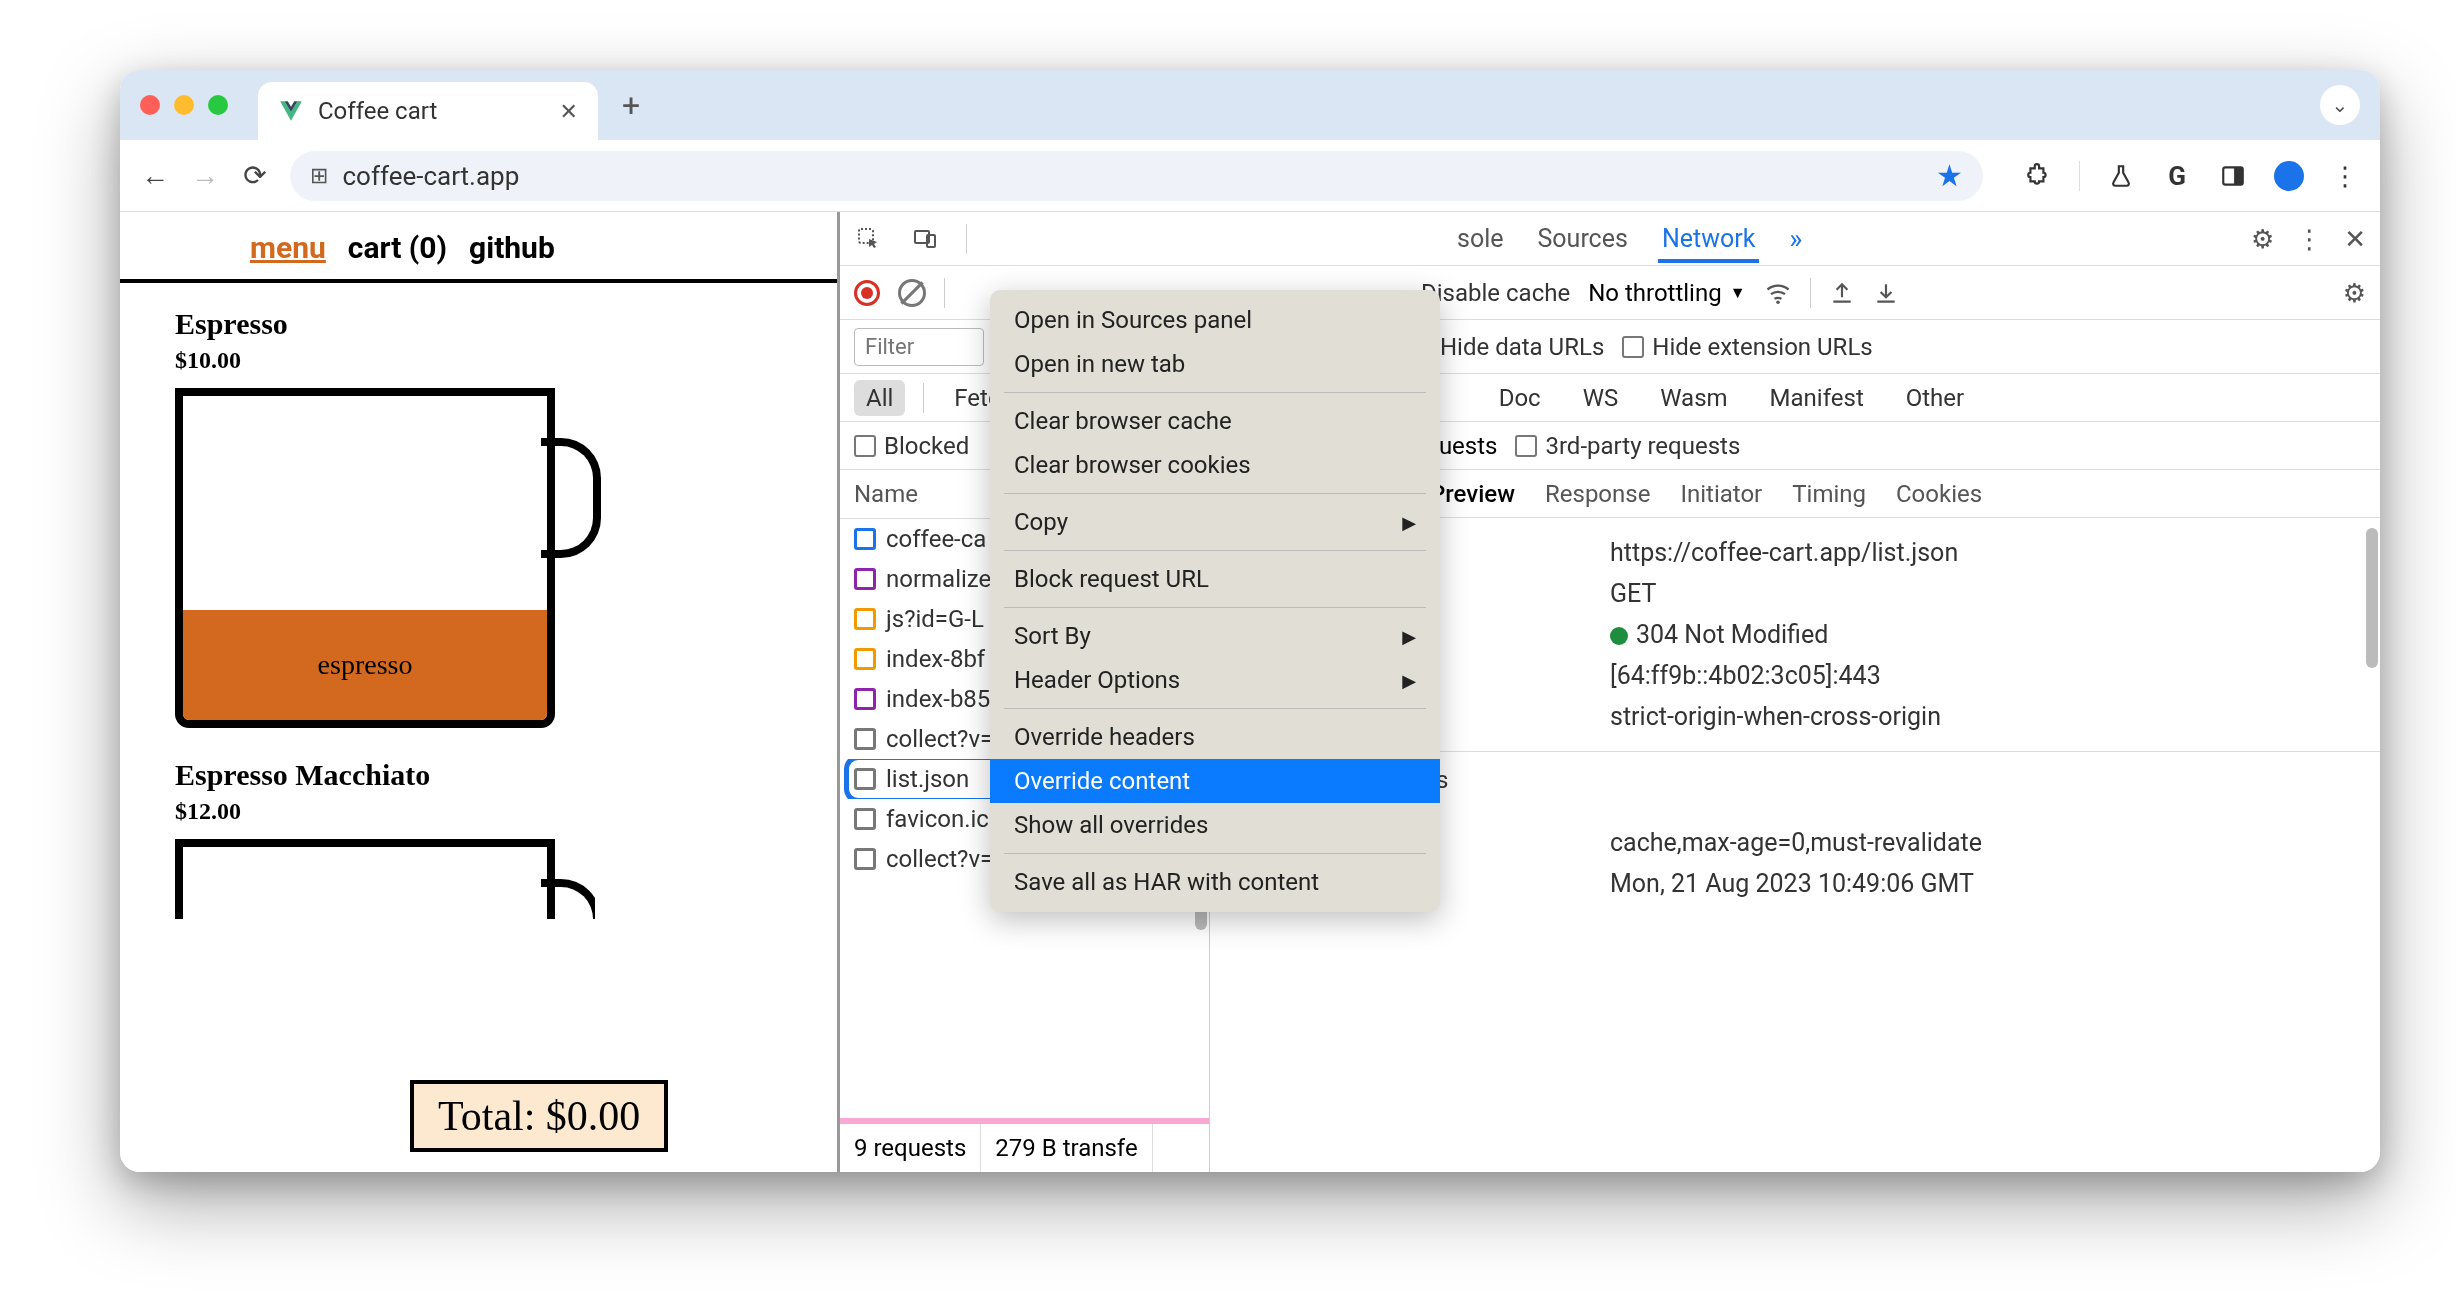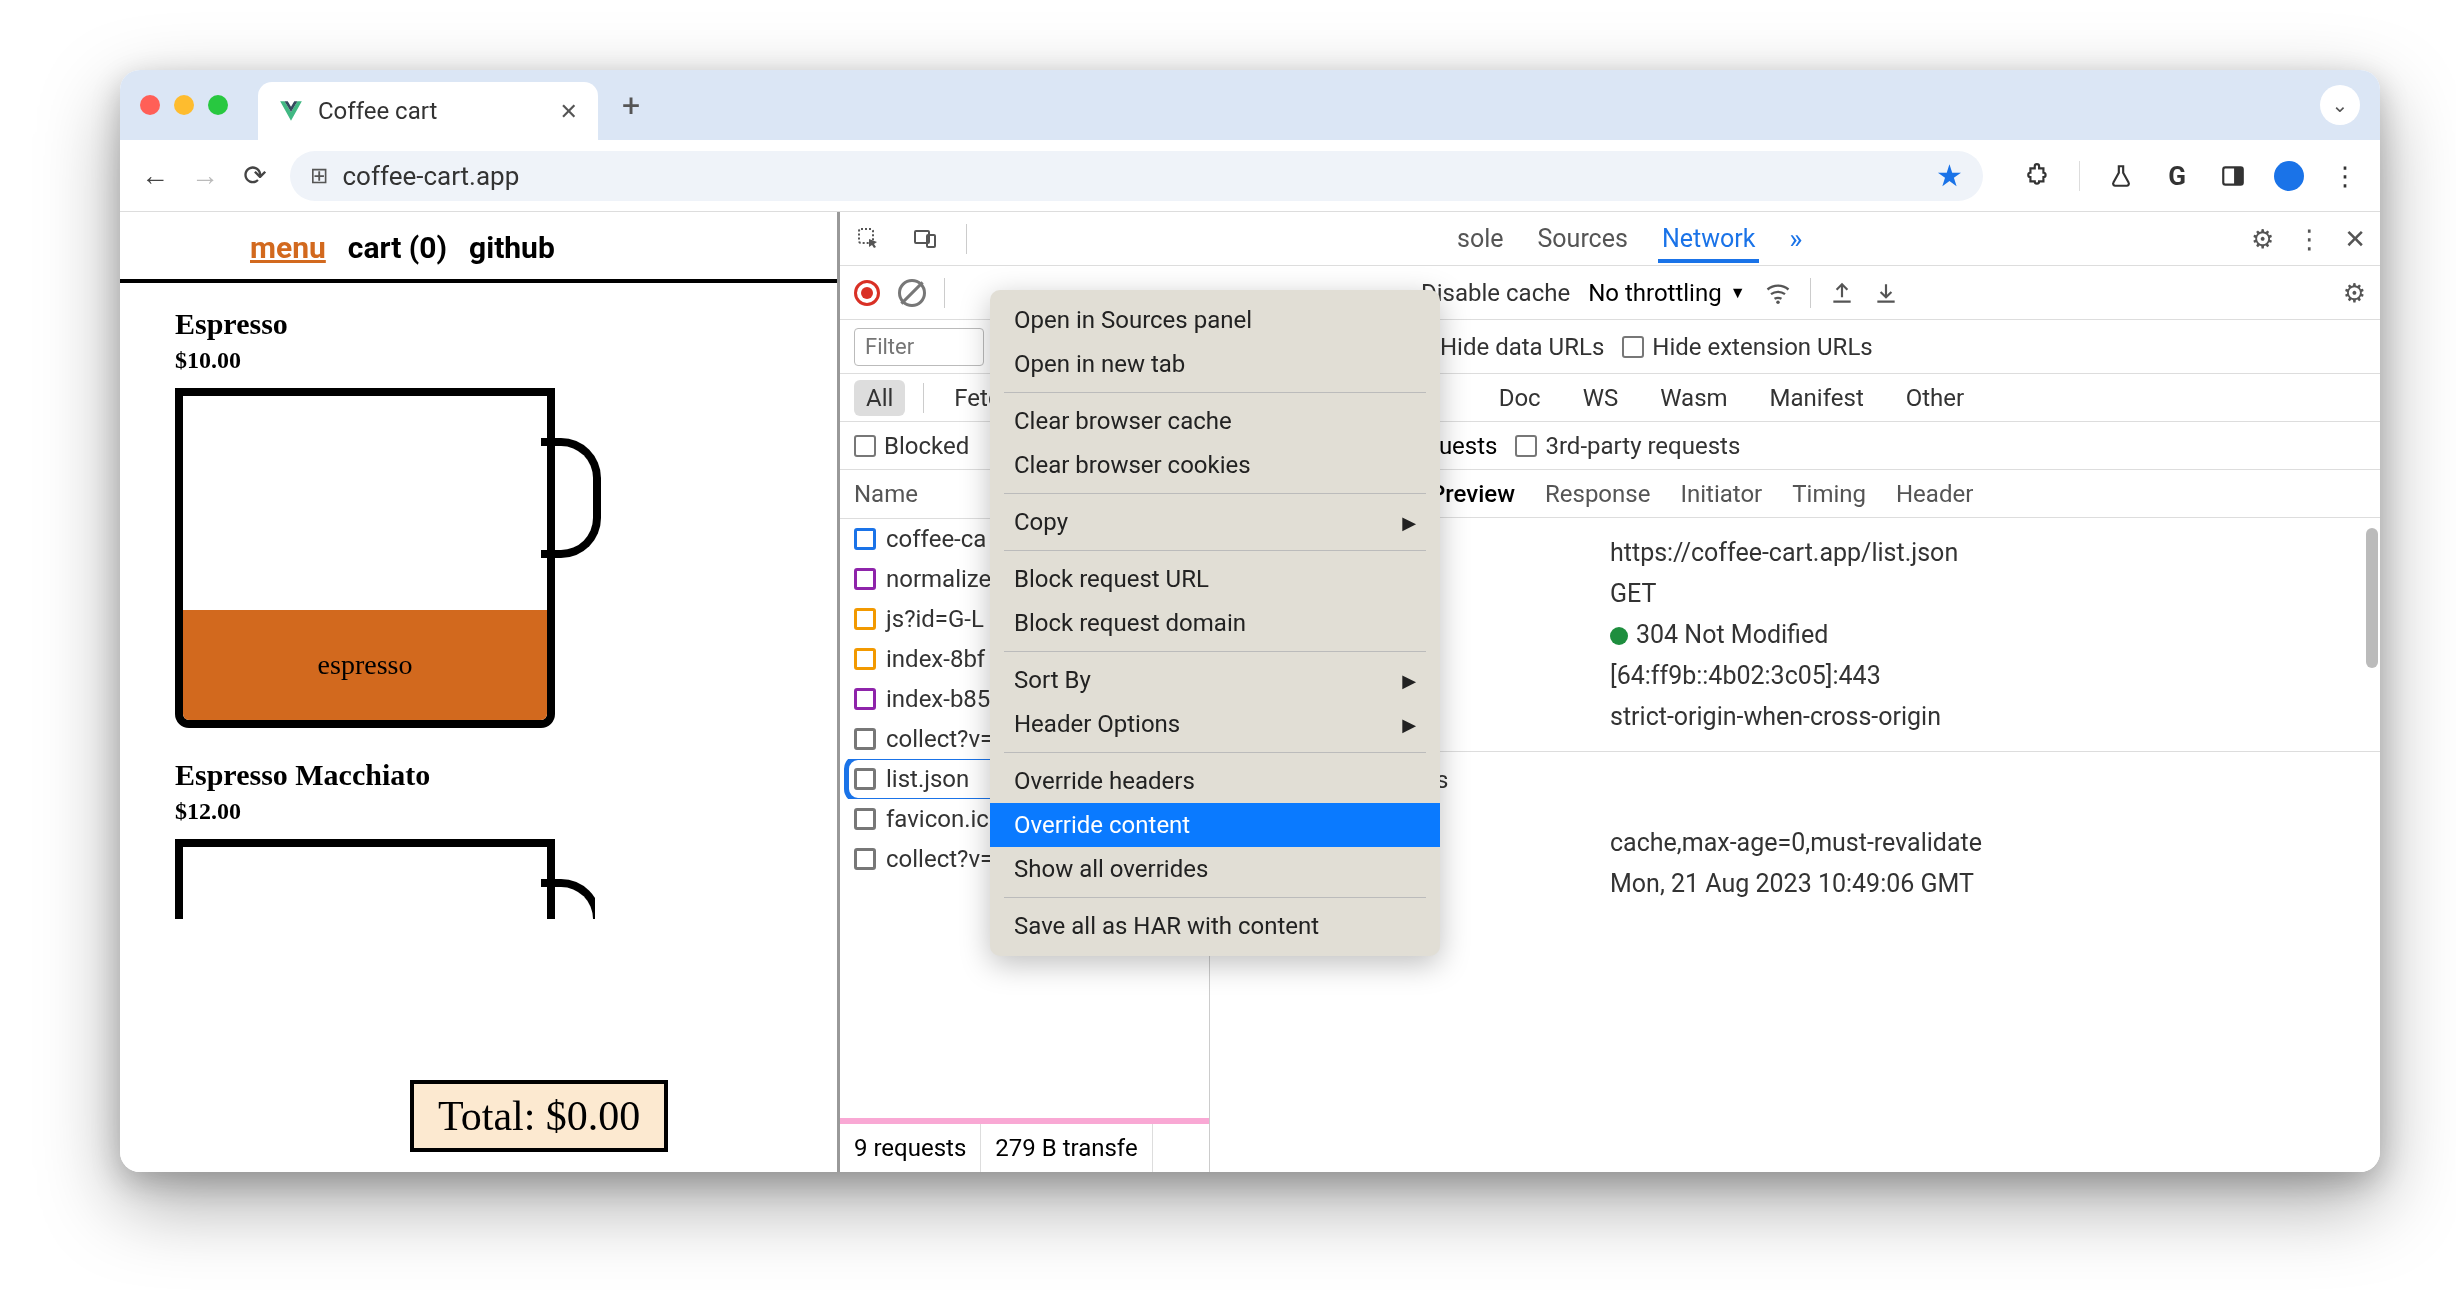--- a/index.html
+++ b/index.html
@@ -339,21 +339,21 @@
             <div>279 B transfe</div>
           </div>
         </div>
 
         <div class="net-detail">
           <div class="detail-tabs">
             <span class="active" style="margin-left:200px">Preview</span>
             <span>Response</span>
             <span>Initiator</span>
             <span>Timing</span>
-            <span>Header</span>
+            <span>Cookies</span>
           </div>
           <div class="detail-body" style="position:relative">
             <div class="detail-row">
                 <div class="detail-label"></div>
                 <div class="detail-val">https://coffee-cart.app/list.json</div>
               </div>
             <div class="detail-row">
                 <div class="detail-label"></div>
                 <div class="detail-val">GET</div>
               </div>
@@ -403,23 +403,20 @@
       </div>
     <div class="ctx-sep"></div>
     <div class="ctx-item">
         <span>Copy</span>
         <span class="ctx-arrow">▶</span>
       </div>
     <div class="ctx-sep"></div>
     <div class="ctx-item">
         <span>Block request URL</span>
       </div>
-    <div class="ctx-item">
-        <span>Block request domain</span>
-      </div>
     <div class="ctx-sep"></div>
     <div class="ctx-item">
         <span>Sort By</span>
         <span class="ctx-arrow">▶</span>
       </div>
     <div class="ctx-item">
         <span>Header Options</span>
         <span class="ctx-arrow">▶</span>
       </div>
     <div class="ctx-sep"></div>

